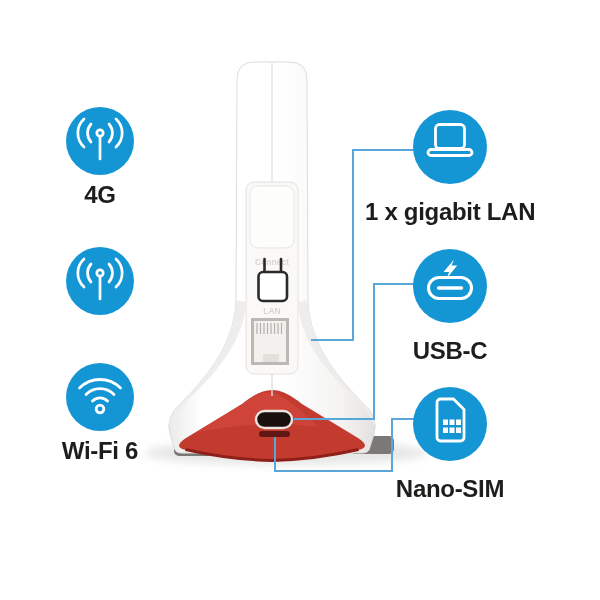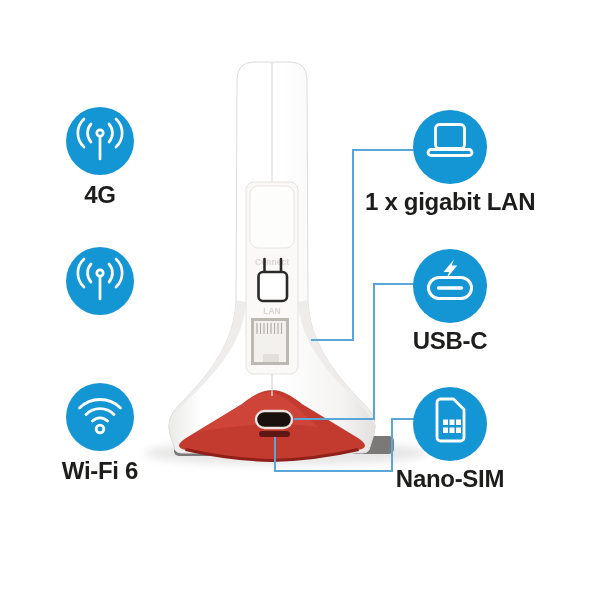--- a/index.html
+++ b/index.html
@@ -6,24 +6,24 @@
   .canvas{position:relative;width:600px;height:600px;background:#ffffff;overflow:hidden;
           font-family:"Liberation Sans", sans-serif;}
   .scene{position:absolute;left:0;top:0;width:600px;height:600px;}
   .feature{position:absolute;text-align:center;}
   .feature .circle{border-radius:50%;background:var(--accent,#1496d5);margin:0 auto;
                    display:flex;align-items:center;justify-content:center;}
   .feature.left .circle{width:68px;height:68px;}
   .feature.right .circle{width:74px;height:74px;}
   .feature .flabel{margin-top:9px;font-size:24px;line-height:22px;font-weight:700;
                    color:var(--ink,#1d1d1b);letter-spacing:-0.3px;white-space:nowrap;}
-  .feature.right .flabel{margin-top:7px;}
+  .feature.right .flabel{margin-top:17px;}
   .feature.left{left:30px;width:140px;}
   .feature.right{left:365px;width:170px;}
-  .f1{top:107px;} .f2{top:247px;} .f3{top:383px;}
+  .f1{top:107px;} .f2{top:247px;} .f3{top:363px;}
   .f4{top:110px;} .f5{top:249px;} .f6{top:387px;}
   .icon-svg{display:block;}
 </style>
 </head>
 <body>
 
 <div class="canvas">
 
   <svg class="scene" viewBox="0 0 600 600">
     <defs>

